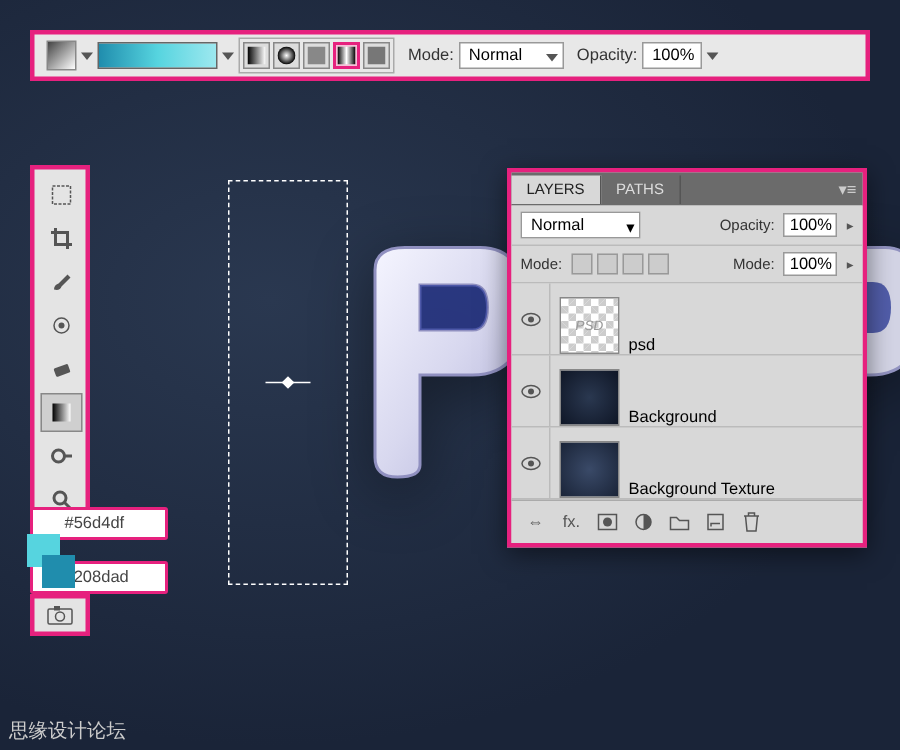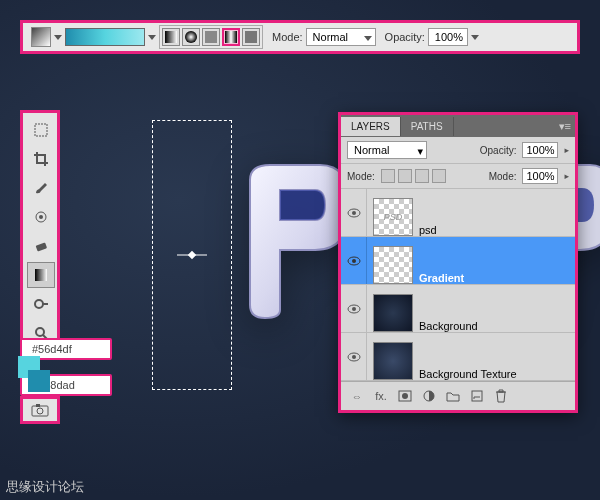--- a/index.html
+++ b/index.html
@@ -22,21 +22,21 @@
 .mode-label{color:#333;margin-left:6px}
 .mode-select{background:#fff;border:1px solid #999;padding:2px 14px 2px 6px;position:relative;min-width:70px}
 .opac-label{color:#333;margin-left:6px}
 .opac-input{background:#fff;border:1px solid #999;padding:2px 4px;width:40px;text-align:right}
 
 .left-tools{position:absolute;left:20px;top:110px;width:40px;background:#e4e4e4;border:3px solid #e6217e;padding:4px;display:flex;flex-direction:column;gap:3px}
 .tool{width:28px;height:26px;background:#e4e4e4;border:1px solid transparent;display:flex;align-items:center;justify-content:center;color:#444}
 .tool.sel{background:#cfcfcf;border:1px solid #888}
 
 .color-callout{position:absolute;left:20px;top:338px;width:92px}
-.color-tag{background:#fff;border:2px solid #e6217e;padding:3px 10px;color:#444;font-size:11px;margin-bottom:4px;border-radius:2px}
+.color-tag{background:#fff;border:2px solid #e6217e;padding:3px 21px;color:#444;font-size:11px;margin-bottom:4px;border-radius:2px}
 .color-swatches{position:absolute;left:0;top:32px;display:flex;flex-direction:column}
 .sw{width:22px;height:22px}
 .snap-box{position:absolute;left:20px;top:396px;width:40px;height:28px;background:#e4e4e4;border:3px solid #e6217e;display:flex;align-items:center;justify-content:center}
 
 .layers-panel{position:absolute;right:22px;top:112px;width:240px;background:#d8d8d8;border:3px solid #e6217e;box-shadow:0 4px 16px rgba(0,0,0,.5)}
 .panel-tabs{display:flex;background:#6b6b6b;height:22px;align-items:center}
 .ptab{padding:4px 10px;color:#ddd;font-size:10px;border-right:1px solid #555}
 .ptab.active{background:#d8d8d8;color:#222}
 .ptab-menu{margin-left:auto;width:20px;display:flex;align-items:center;justify-content:center;color:#ccc}
 .panel-row{display:flex;align-items:center;padding:4px 6px;gap:6px;background:#d8d8d8;border-bottom:1px solid #bbb}
@@ -255,30 +255,20 @@
           <svg width="14" height="10">
             <ellipse cx="7" cy="5" rx="6" ry="4" fill="none" stroke="#555"></ellipse>
             <circle cx="7" cy="5" r="2" fill="#555"></circle>
           </svg>
         </div>
       <div class="thumb checker">
           <span style="font-style:italic;color:#999;font-size:9px">PSD</span>
         </div>
       <span class="layer-name">psd</span>
     </div>
-    <div class="layer sel">
-      <div class="eye-col">
-          <svg width="14" height="10">
-            <ellipse cx="7" cy="5" rx="6" ry="4" fill="none" stroke="#333"></ellipse>
-            <circle cx="7" cy="5" r="2" fill="#333"></circle>
-          </svg>
-        </div>
-      <div class="thumb checker"></div>
-      <span class="layer-name" style="font-weight:bold">Gradient</span>
-    </div>
     <div class="layer">
       <div class="eye-col">
           <svg width="14" height="10">
             <ellipse cx="7" cy="5" rx="6" ry="4" fill="none" stroke="#555"></ellipse>
             <circle cx="7" cy="5" r="2" fill="#555"></circle>
           </svg>
         </div>
       <div class="thumb" style="background:radial-gradient(circle,#2a3850,#0f1626)"></div>
       <span class="layer-name">Background</span>
     </div>

